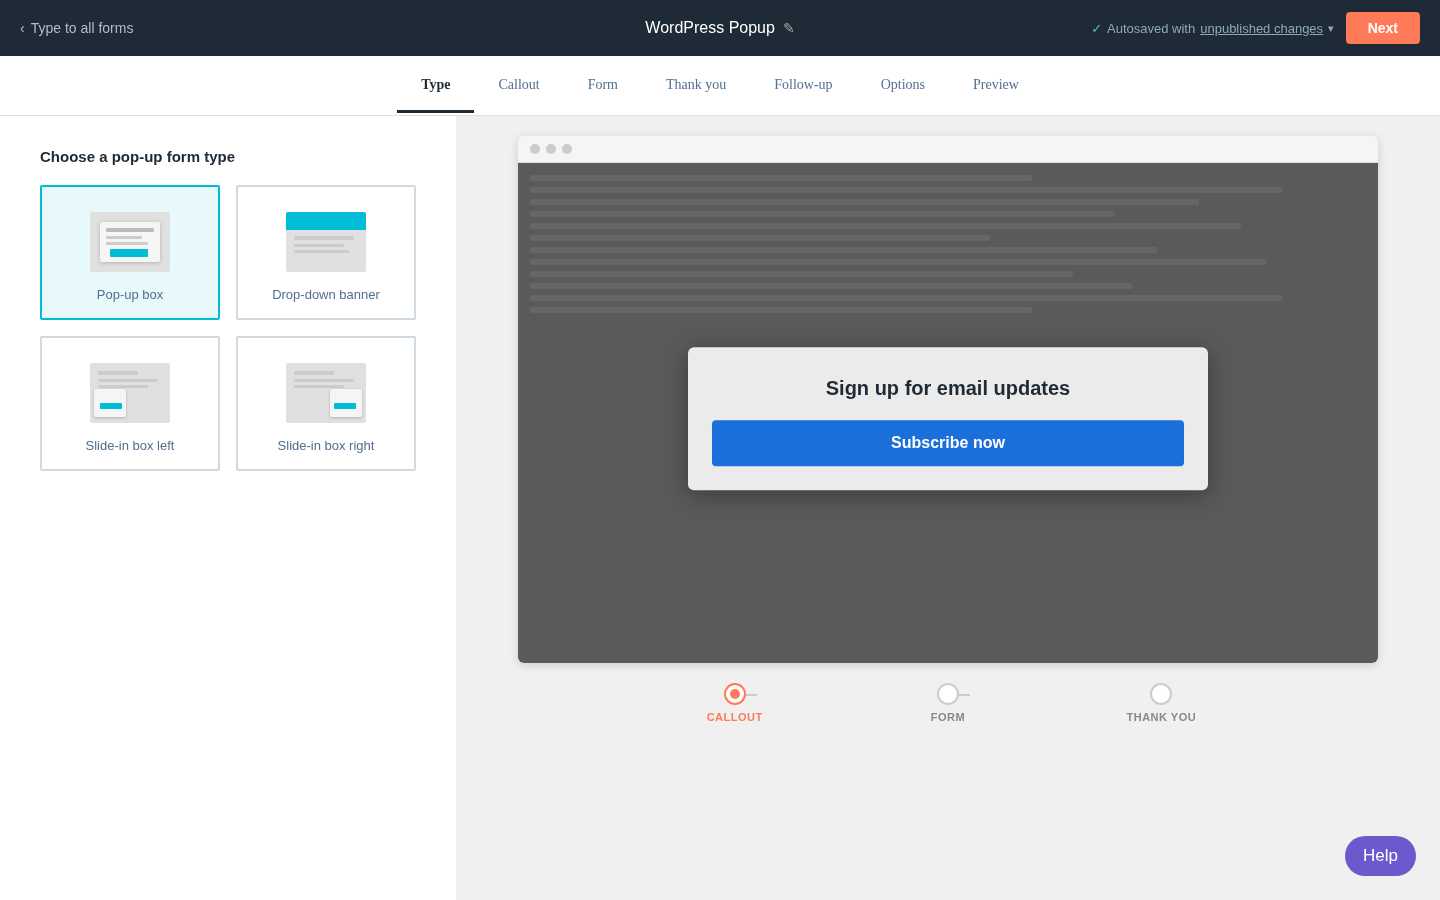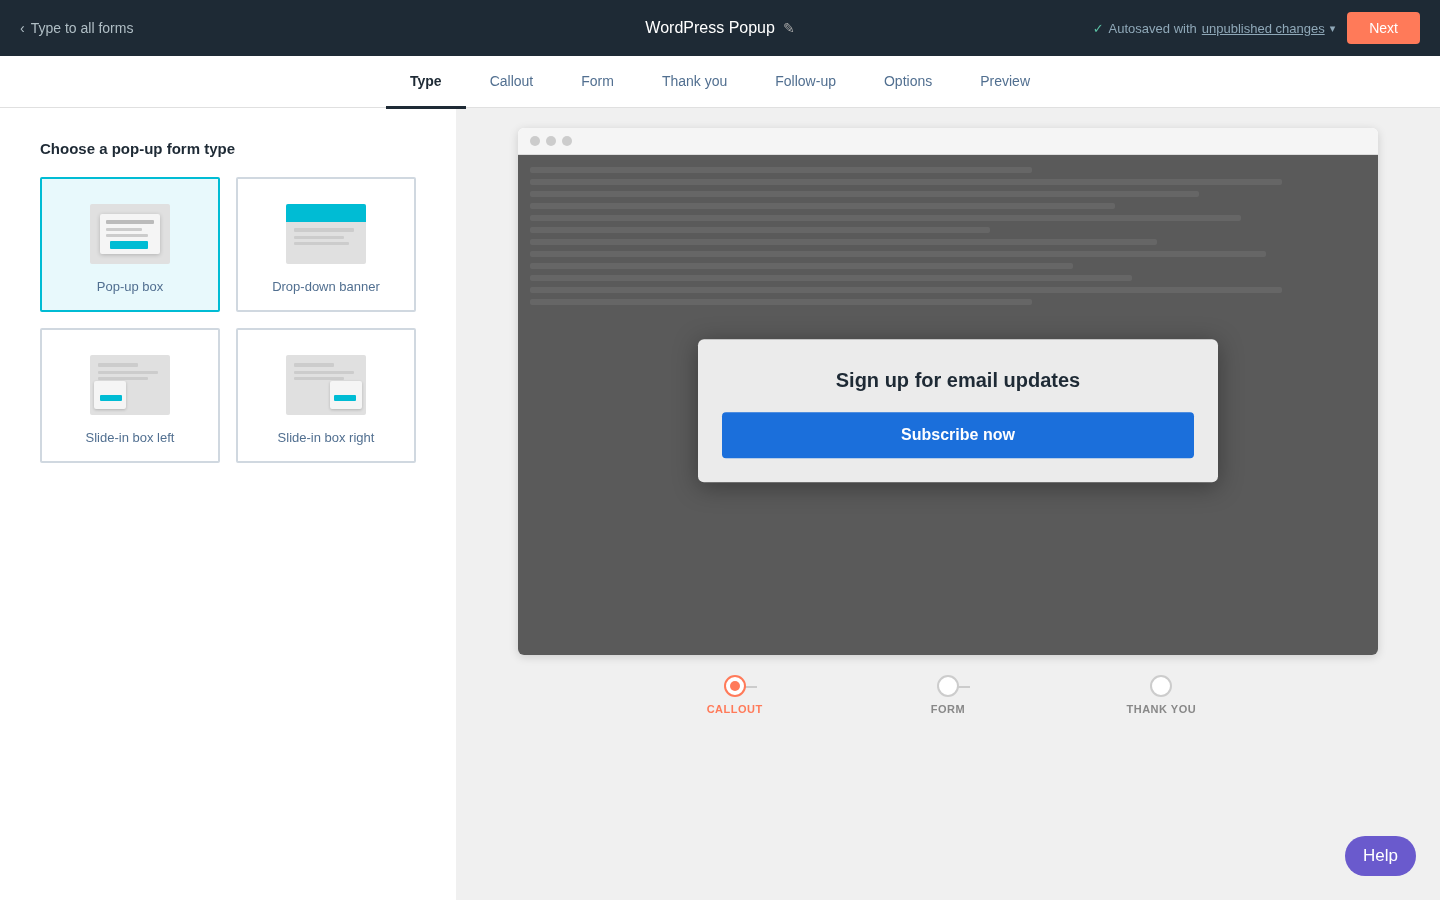--- a/index.html
+++ b/index.html
@@ -55,33 +55,34 @@
       cursor: pointer;
     }
     .dropdown-arrow { color: #8fa8b8; font-size: 11px; cursor: pointer; }
     .next-btn {
       background: #ff7a59;
       color: #fff;
       border: none;
       padding: 8px 22px;
       border-radius: 4px;
       font-size: 14px;
-      font-weight: 400;
+      font-weight: 700;
       cursor: pointer;
     }
 
     
     .tabs-bar {
       background: #fff;
       border-bottom: 1px solid #e0e0e0;
       display: flex;
       justify-content: center;
       align-items: center;
-      height: 52px;
+      height: 60px;
       gap: 0;
+      font-family: Liberation Serif, serif;
     }
     .tab-item {
       padding: 0 24px;
       height: 52px;
       display: flex;
       align-items: center;
       font-size: 14px;
       color: #516f90;
       cursor: pointer;
       border-bottom: 3px solid transparent;
@@ -393,21 +394,20 @@
       transform: translate(-50%, -46%);
       background: #ebebeb;
       border-radius: 6px;
       padding: 30px 24px 24px;
       width: 520px;
       box-shadow: 0 4px 24px rgba(0,0,0,0.35);
       display: flex;
       flex-direction: column;
       align-items: center;
       gap: 20px;
-      margin-left: 10px;
     }
     .popup-title {
       font-size: 20px;
       font-weight: 700;
       color: #1e2a35;
       text-align: center;
     }
     .subscribe-btn {
       background: #1b6fdb;
       color: #fff;

